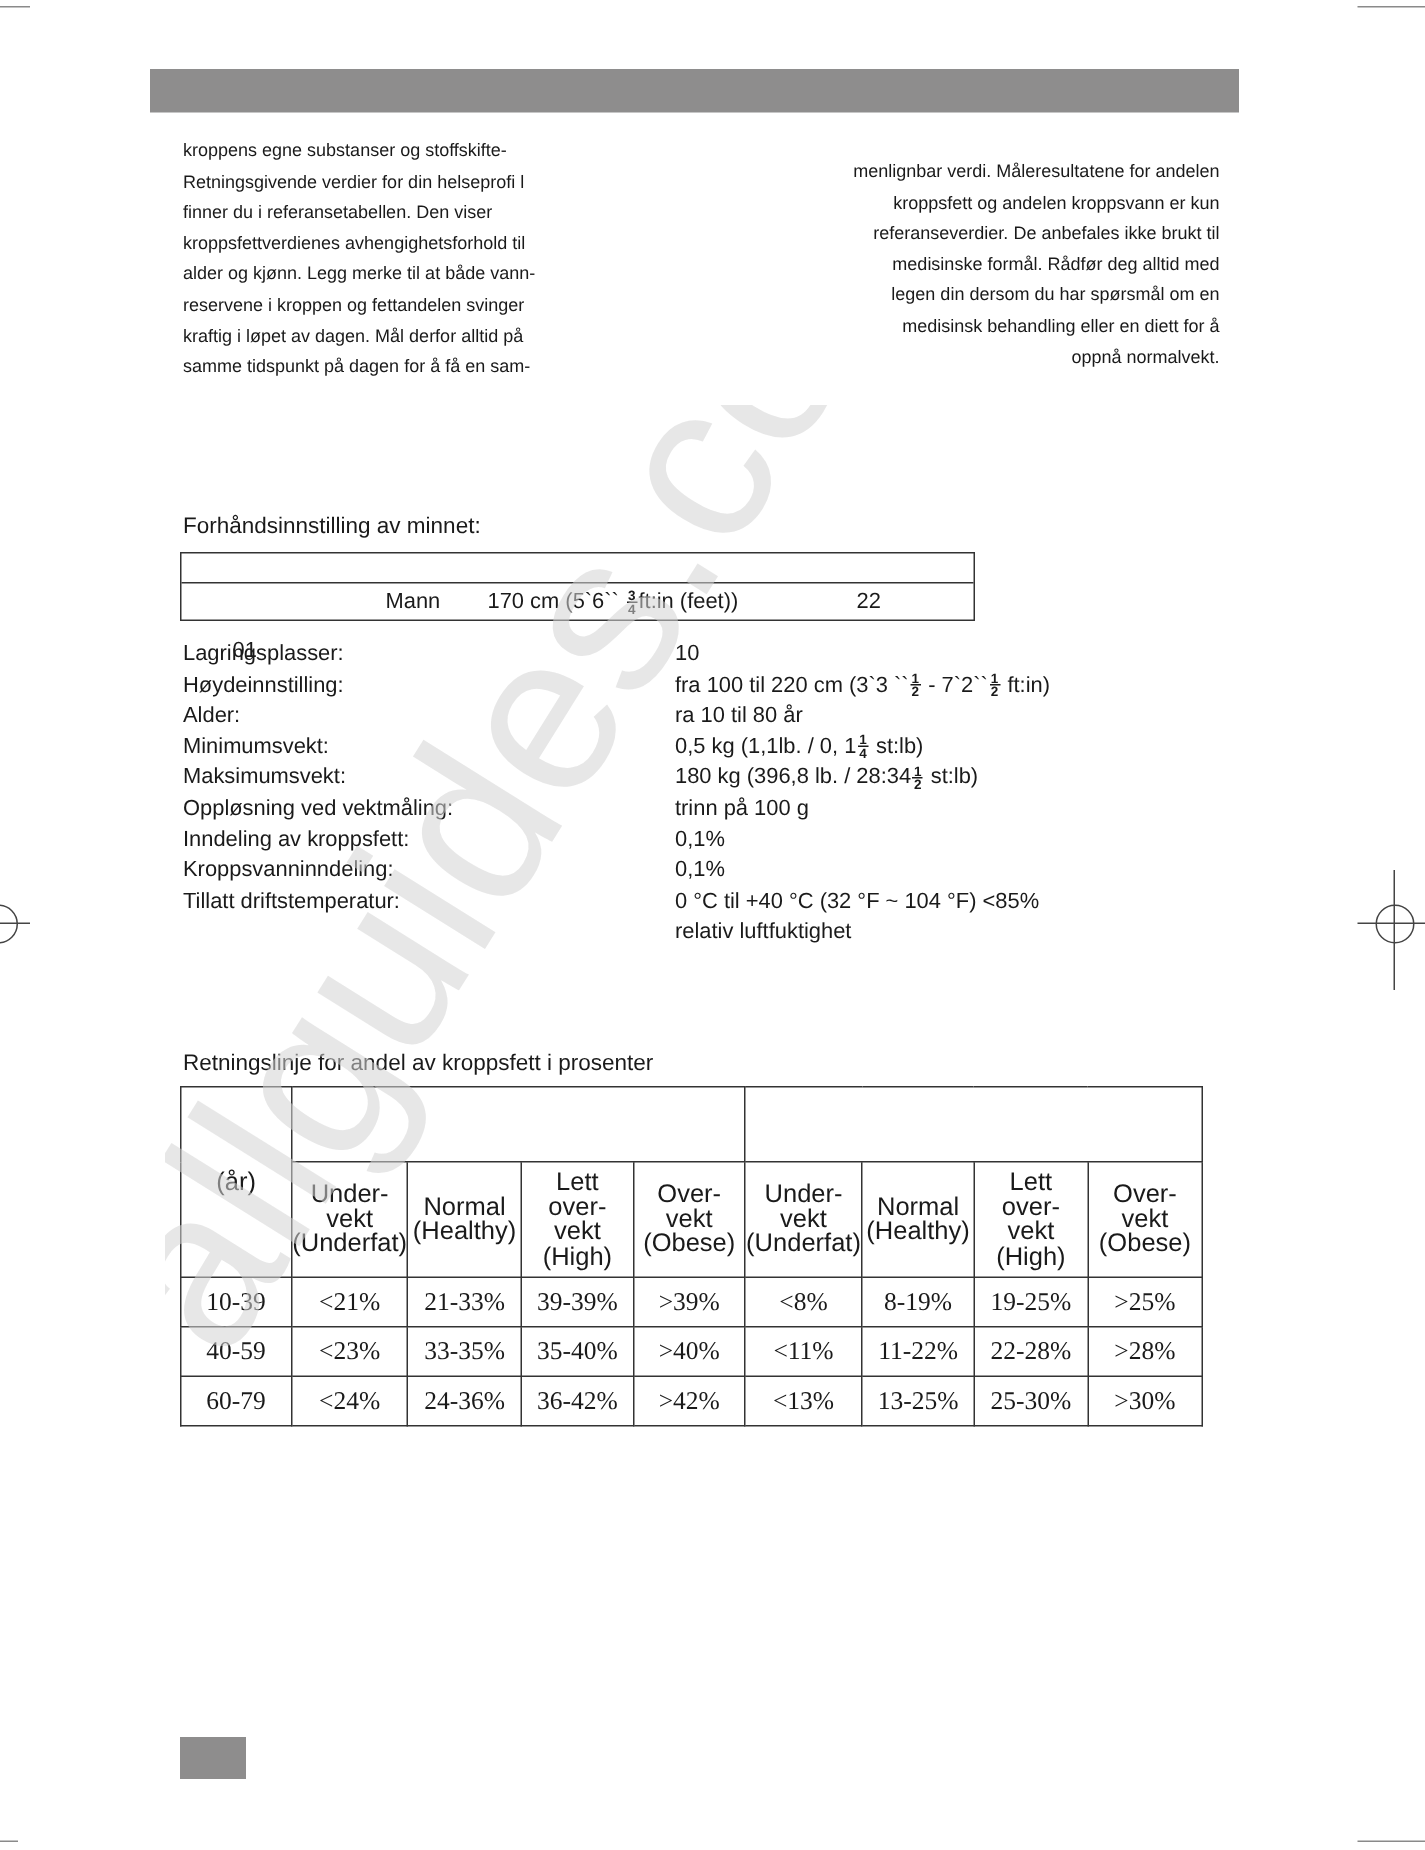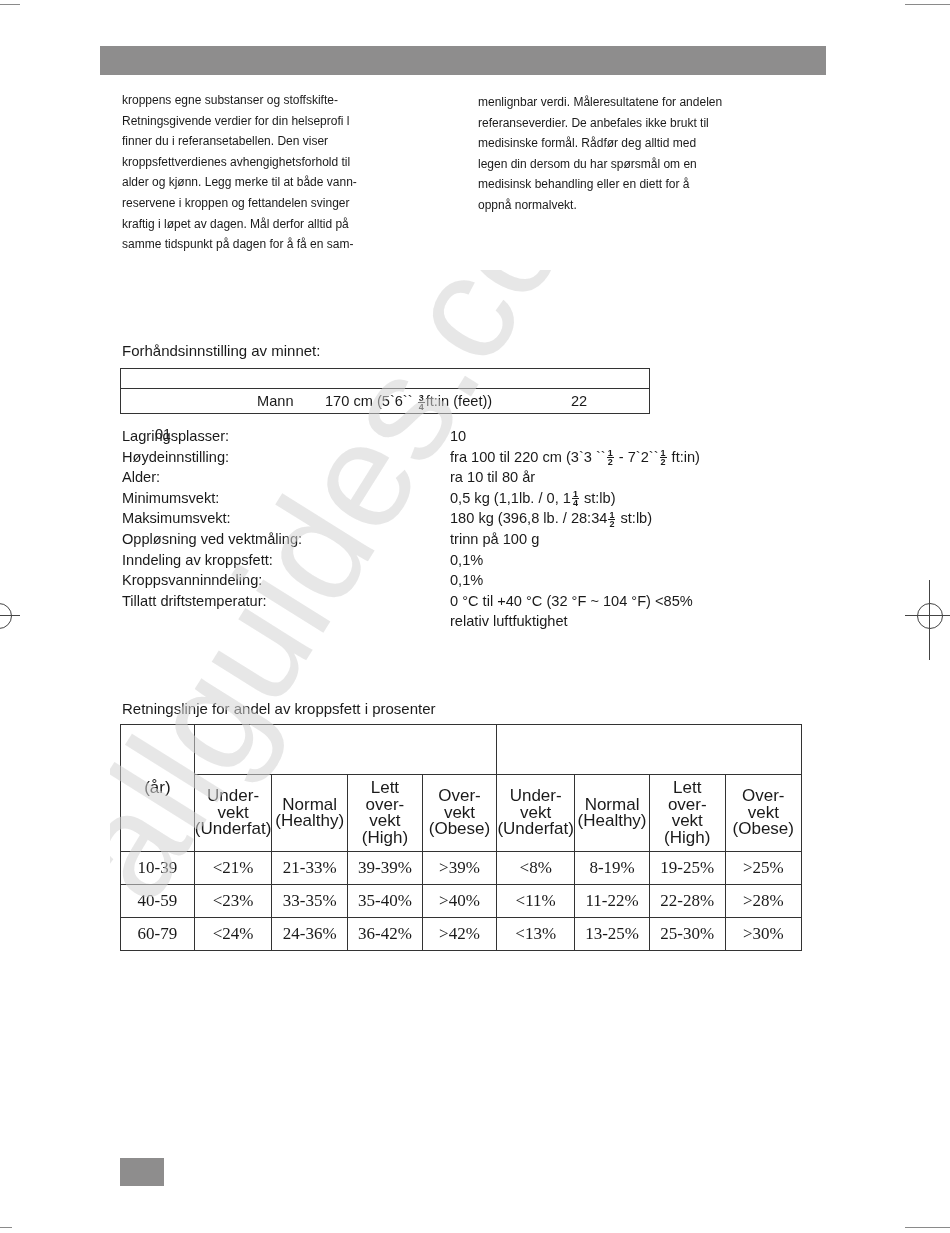--- a/index.html
+++ b/index.html
@@ -6,21 +6,21 @@
   body { width:950px; height:1233px; position:relative; overflow:hidden;
          font-family:"Liberation Sans", "DejaVu Sans", sans-serif; color:#1a1a1a; }
   .abs { position:absolute; }
   .header-bar { left:100px; top:46px; width:726px; height:29px; background:#8e8d8d; }
   .page-tab { left:120px; top:1158px; width:44px; height:28px; background:#8e8d8d; }
   .crop { position:absolute; background:#8a8a8a; }
   .reg { position:absolute; width:24px; height:24px; border:1px solid #444; border-radius:50%; }
   .reg-line { position:absolute; background:#444; }
   .para { font-size:12px; line-height:20.6px; }
   .col-left { left:122px; top:90px; width:330px; }
-  .col-right { left:478px; top:92px; width:335px; }
+  .col-right { left:478px; top:104px; width:335px;text-align:right; }
   .label { font-size:15px; }
   .mem-title { left:122px; top:342px; }
   .mem-table { left:120px; top:368px; width:530px; height:46px; border:1px solid #333; box-sizing:border-box; }
   .mem-table .divider { position:absolute; left:0; right:0; top:19px; height:1px; background:#333; }
   .mem-cell { position:absolute; top:24px; font-size:14.6px; white-space:nowrap; }
   .frac { display:inline-block; vertical-align:middle; font-size:9px; line-height:8px; text-align:center; font-weight:bold; margin:0 1px; }
   .frac span { display:block; }
   .frac .num { border-bottom:1.5px solid #1a1a1a; padding:0 1px; }
   .specs { left:122px; top:426px; width:700px; }
   .spec-row { position:relative; height:20.6px; font-size:14.6px; line-height:20.6px; }
@@ -59,20 +59,21 @@
     <div>Retningsgivende verdier for din helseprofi l</div>
     <div>finner du i referansetabellen. Den viser</div>
     <div>kroppsfettverdienes avhengighetsforhold til</div>
     <div>alder og kjønn. Legg merke til at både vann-</div>
     <div>reservene i kroppen og fettandelen svinger</div>
     <div>kraftig i løpet av dagen. Mål derfor alltid på</div>
     <div>samme tidspunkt på dagen for å få en sam-</div>
   </div>
 <div class="abs para col-right" id="intro-right">
     <div>menlignbar verdi. Måleresultatene for andelen</div>
+    <div>kroppsfett og andelen kroppsvann er kun</div>
     <div>referanseverdier. De anbefales ikke brukt til</div>
     <div>medisinske formål. Rådfør deg alltid med</div>
     <div>legen din dersom du har spørsmål om en</div>
     <div>medisinsk behandling eller en diett for å</div>
     <div>oppnå normalvekt.</div>
   </div>
 
 <div class="abs label mem-title">Forhåndsinnstilling av minnet:</div>
 <div class="abs mem-table">
   <div class="divider"></div>

